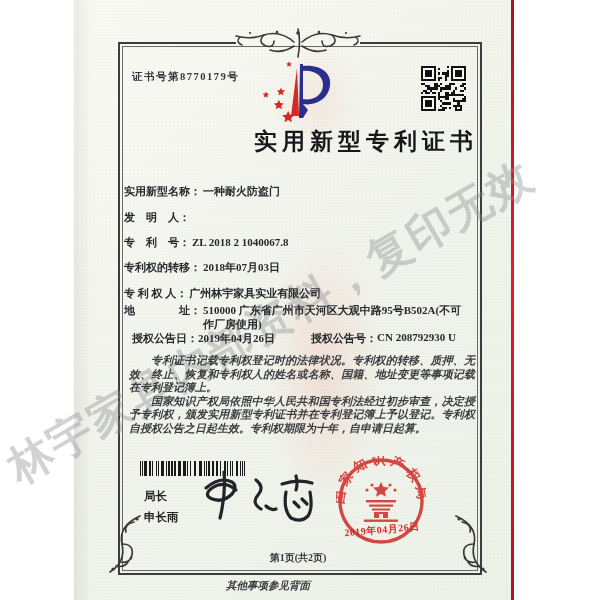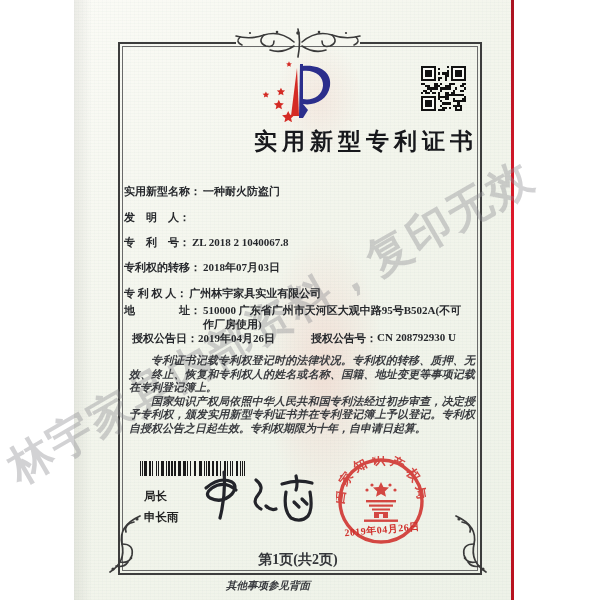--- a/index.html
+++ b/index.html
@@ -60,21 +60,21 @@
   #body-text p{margin:0;text-indent:2em;}
   #barcode{left:140px;top:461px;width:108px;height:15px;}
   #director-label{left:144px;top:489px;font-size:11.5px;font-weight:bold;color:#222;
                   font-family:"Liberation Sans","DejaVu Sans",sans-serif;}
   #director-name{left:144px;top:510px;font-size:11.5px;font-weight:bold;color:#222;
                  font-family:Liberation Serif, serif;}
   #signature{left:198px;top:468px;width:120px;height:62px;}
   #seal{left:336px;top:456px;width:90px;height:90px;}
   #seal-date{left:332px;top:523px;width:100px;text-align:center;font-size:10px;font-weight:bold;
              color:#d0302c;transform:rotate(-5deg);letter-spacing:0.5px;}
-  #page-info{left:118px;top:551px;width:360px;text-align:center;font-size:14px;color:#34363a;font-weight:bold;}
+  #page-info{left:118px;top:551px;width:360px;text-align:center;font-size:10px;color:#34363a;font-weight:bold;}
   #footer-note{left:74px;top:579px;width:388px;text-align:center;font-size:10.5px;color:#3a3c40;
                font-weight:bold;font-style:italic;}
   #watermark{
     left:12px;top:442px;font-size:44px;font-weight:bold;letter-spacing:2px;white-space:nowrap;
     color:rgba(143,143,148,0.40);transform:rotate(-30deg);transform-origin:0 50%;
   }
   #qr{left:421px;top:66px;width:45px;height:45px;}
   #logo{left:256px;top:58px;width:88px;height:64px;}
 </style>
 </head>
@@ -139,20 +139,21 @@
     </g>
     <g fill="#3a3a3a">
       <circle cx="31" cy="5" r="1.6"></circle>
         <circle cx="7" cy="55" r="1.6"></circle>
         <circle cx="25" cy="44" r="1.3"></circle>
     </g>
   </svg>
 
   <div id="watermark" class="abs">林宇家具内部资料，复印无效</div>
 
+  <div id="cert-no" class="abs">证书号第8770179号</div>
 
   <svg id="logo" class="abs" viewBox="0 0 88 64">
     <g>
       <path d="M44,6 L47,6 L47,60 L43,60 Z" fill="#2b2e8c"></path>
       <path d="M46,8 C66,6 76,16 74,28 C72,42 58,48 47,46 L47,41 C56,43 66,38 67,28 C68,18 58,11 46,13 Z" fill="#2b2e8c"></path>
       <path d="M41,10 L35,58 L43,58 Z" fill="#d42a24"></path>
       <path d="M43,60 L47,60 L52,52 L47,46 Z" fill="#2b2e8c"></path>
     </g>
     <g fill="#d42a24">
       <path d="M12,36 l1.6,3.4 3.7,.4 -2.8,2.5 .8,3.6 -3.3,-1.9 -3.3,1.9 .8,-3.6 -2.8,-2.5 3.7,-.4 Z" transform="scale(0.62) translate(4,18)"></path>

